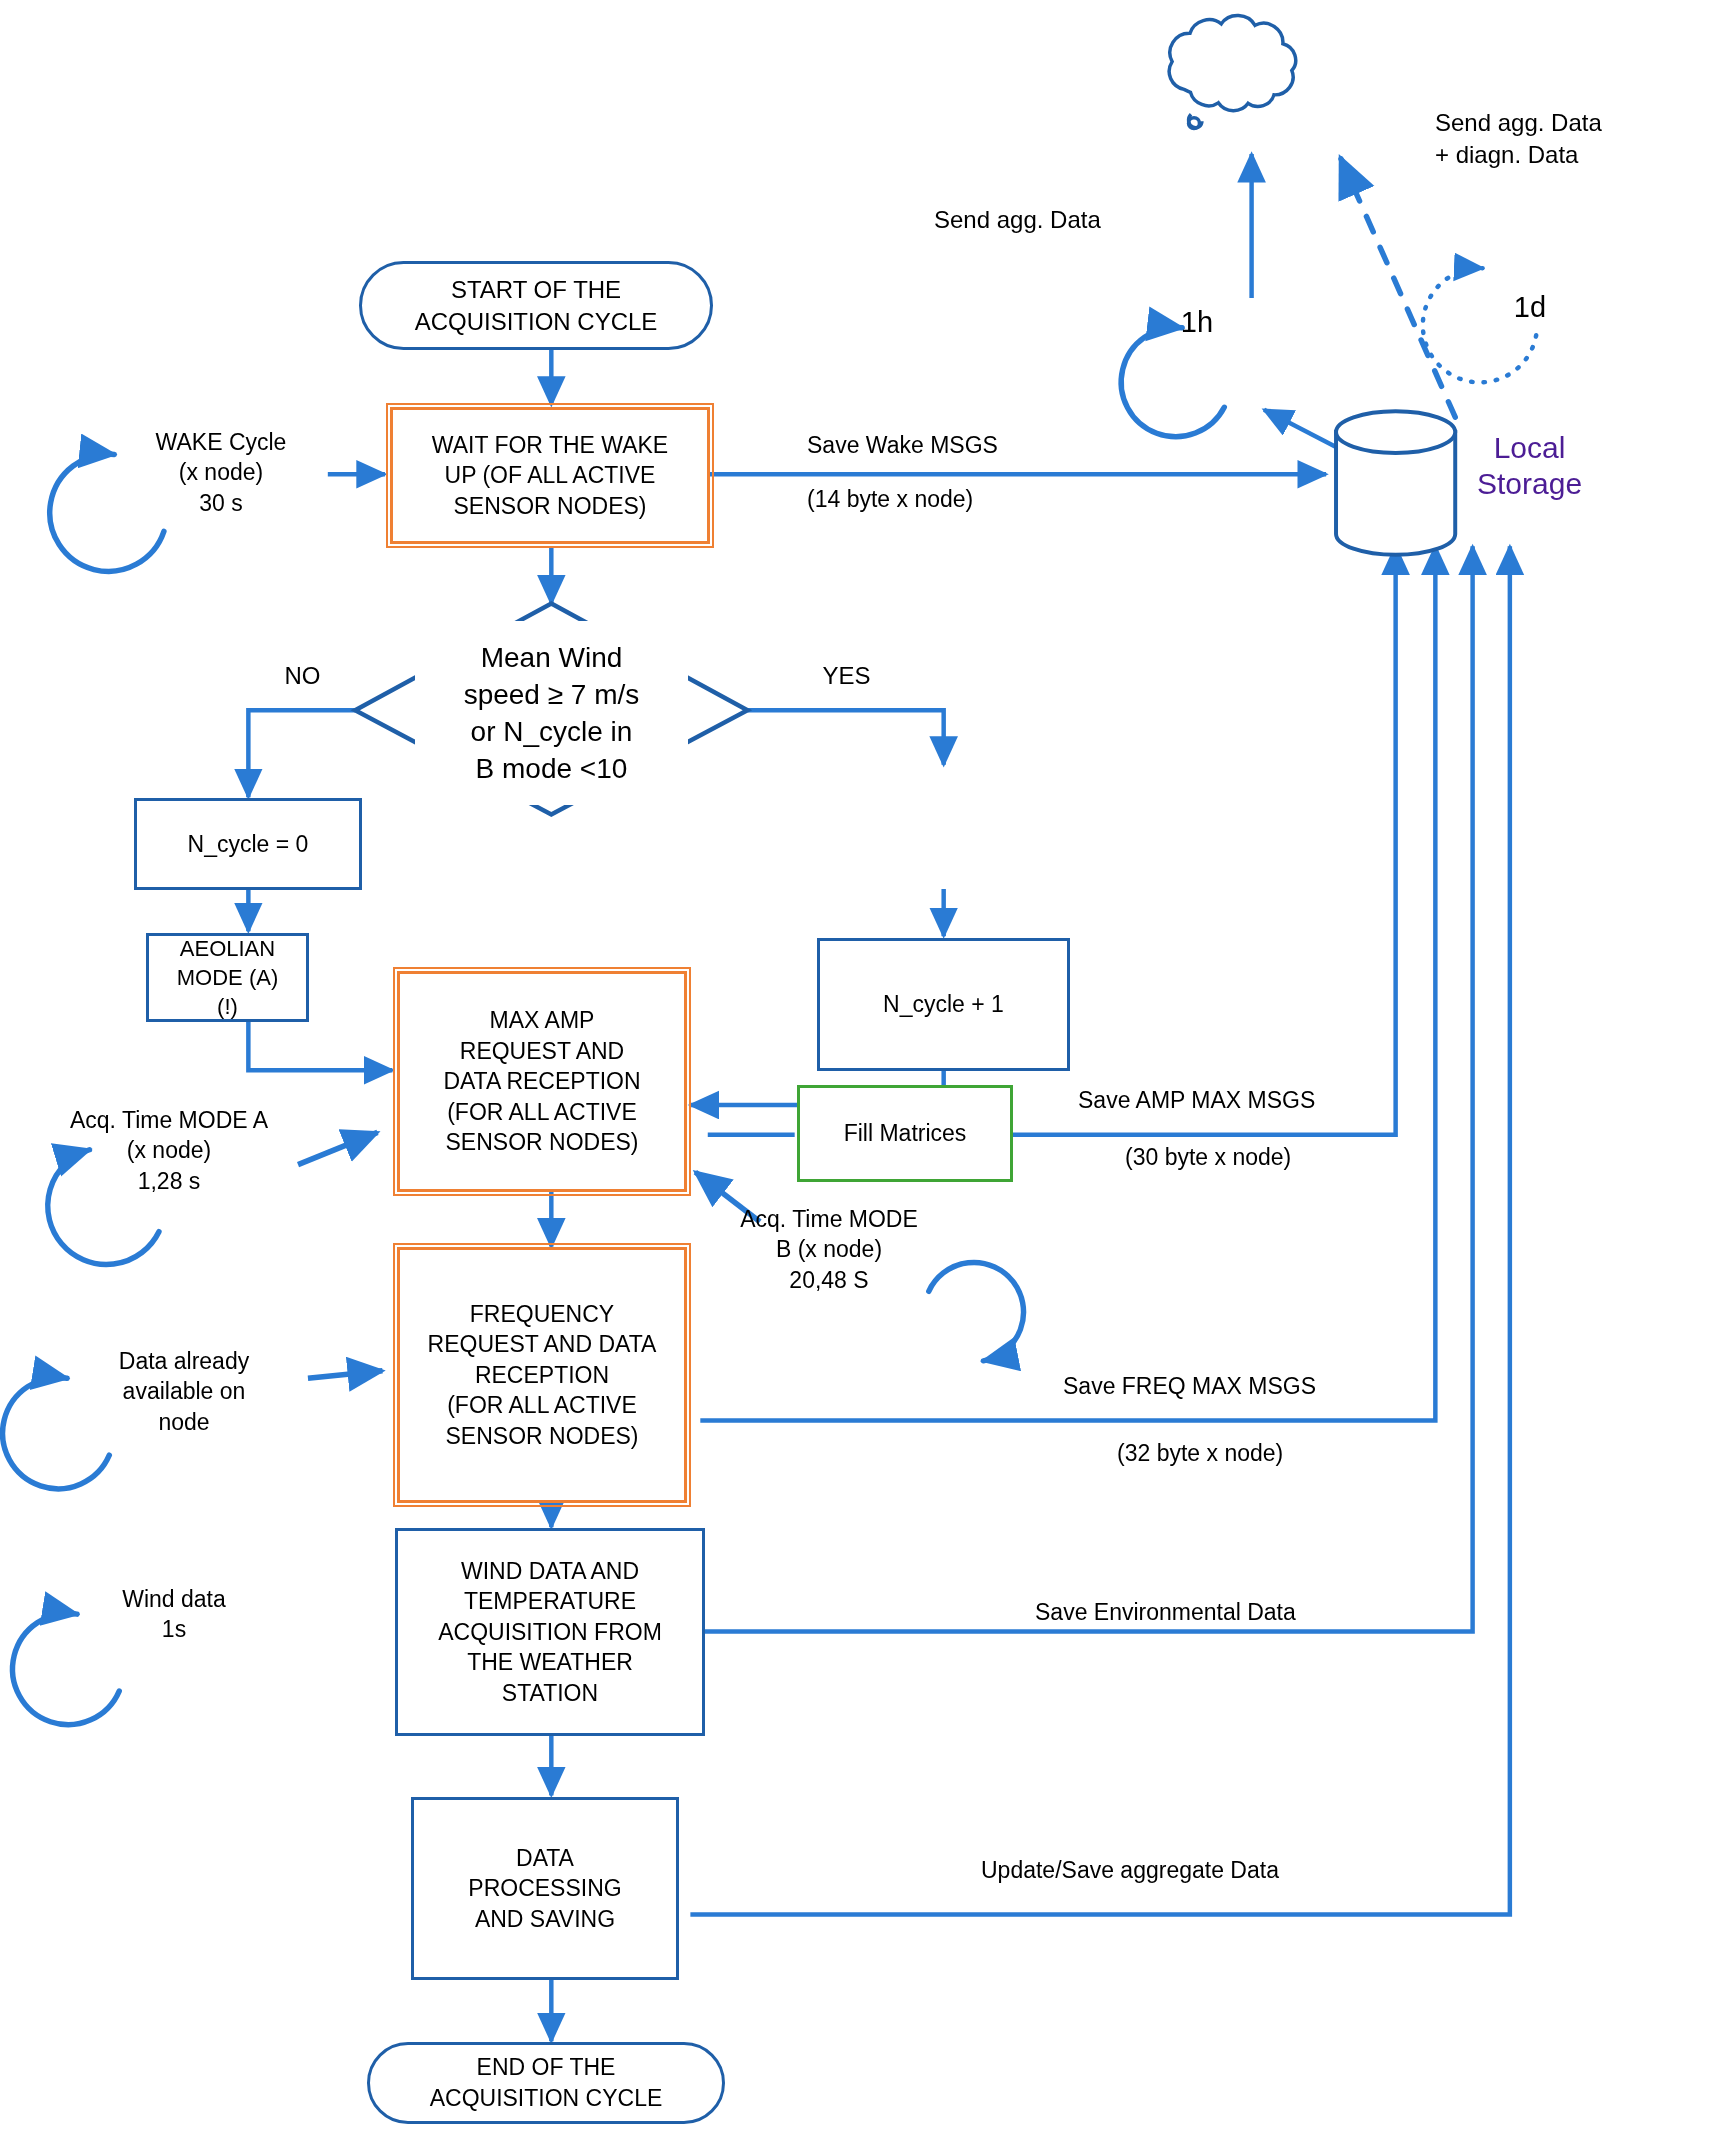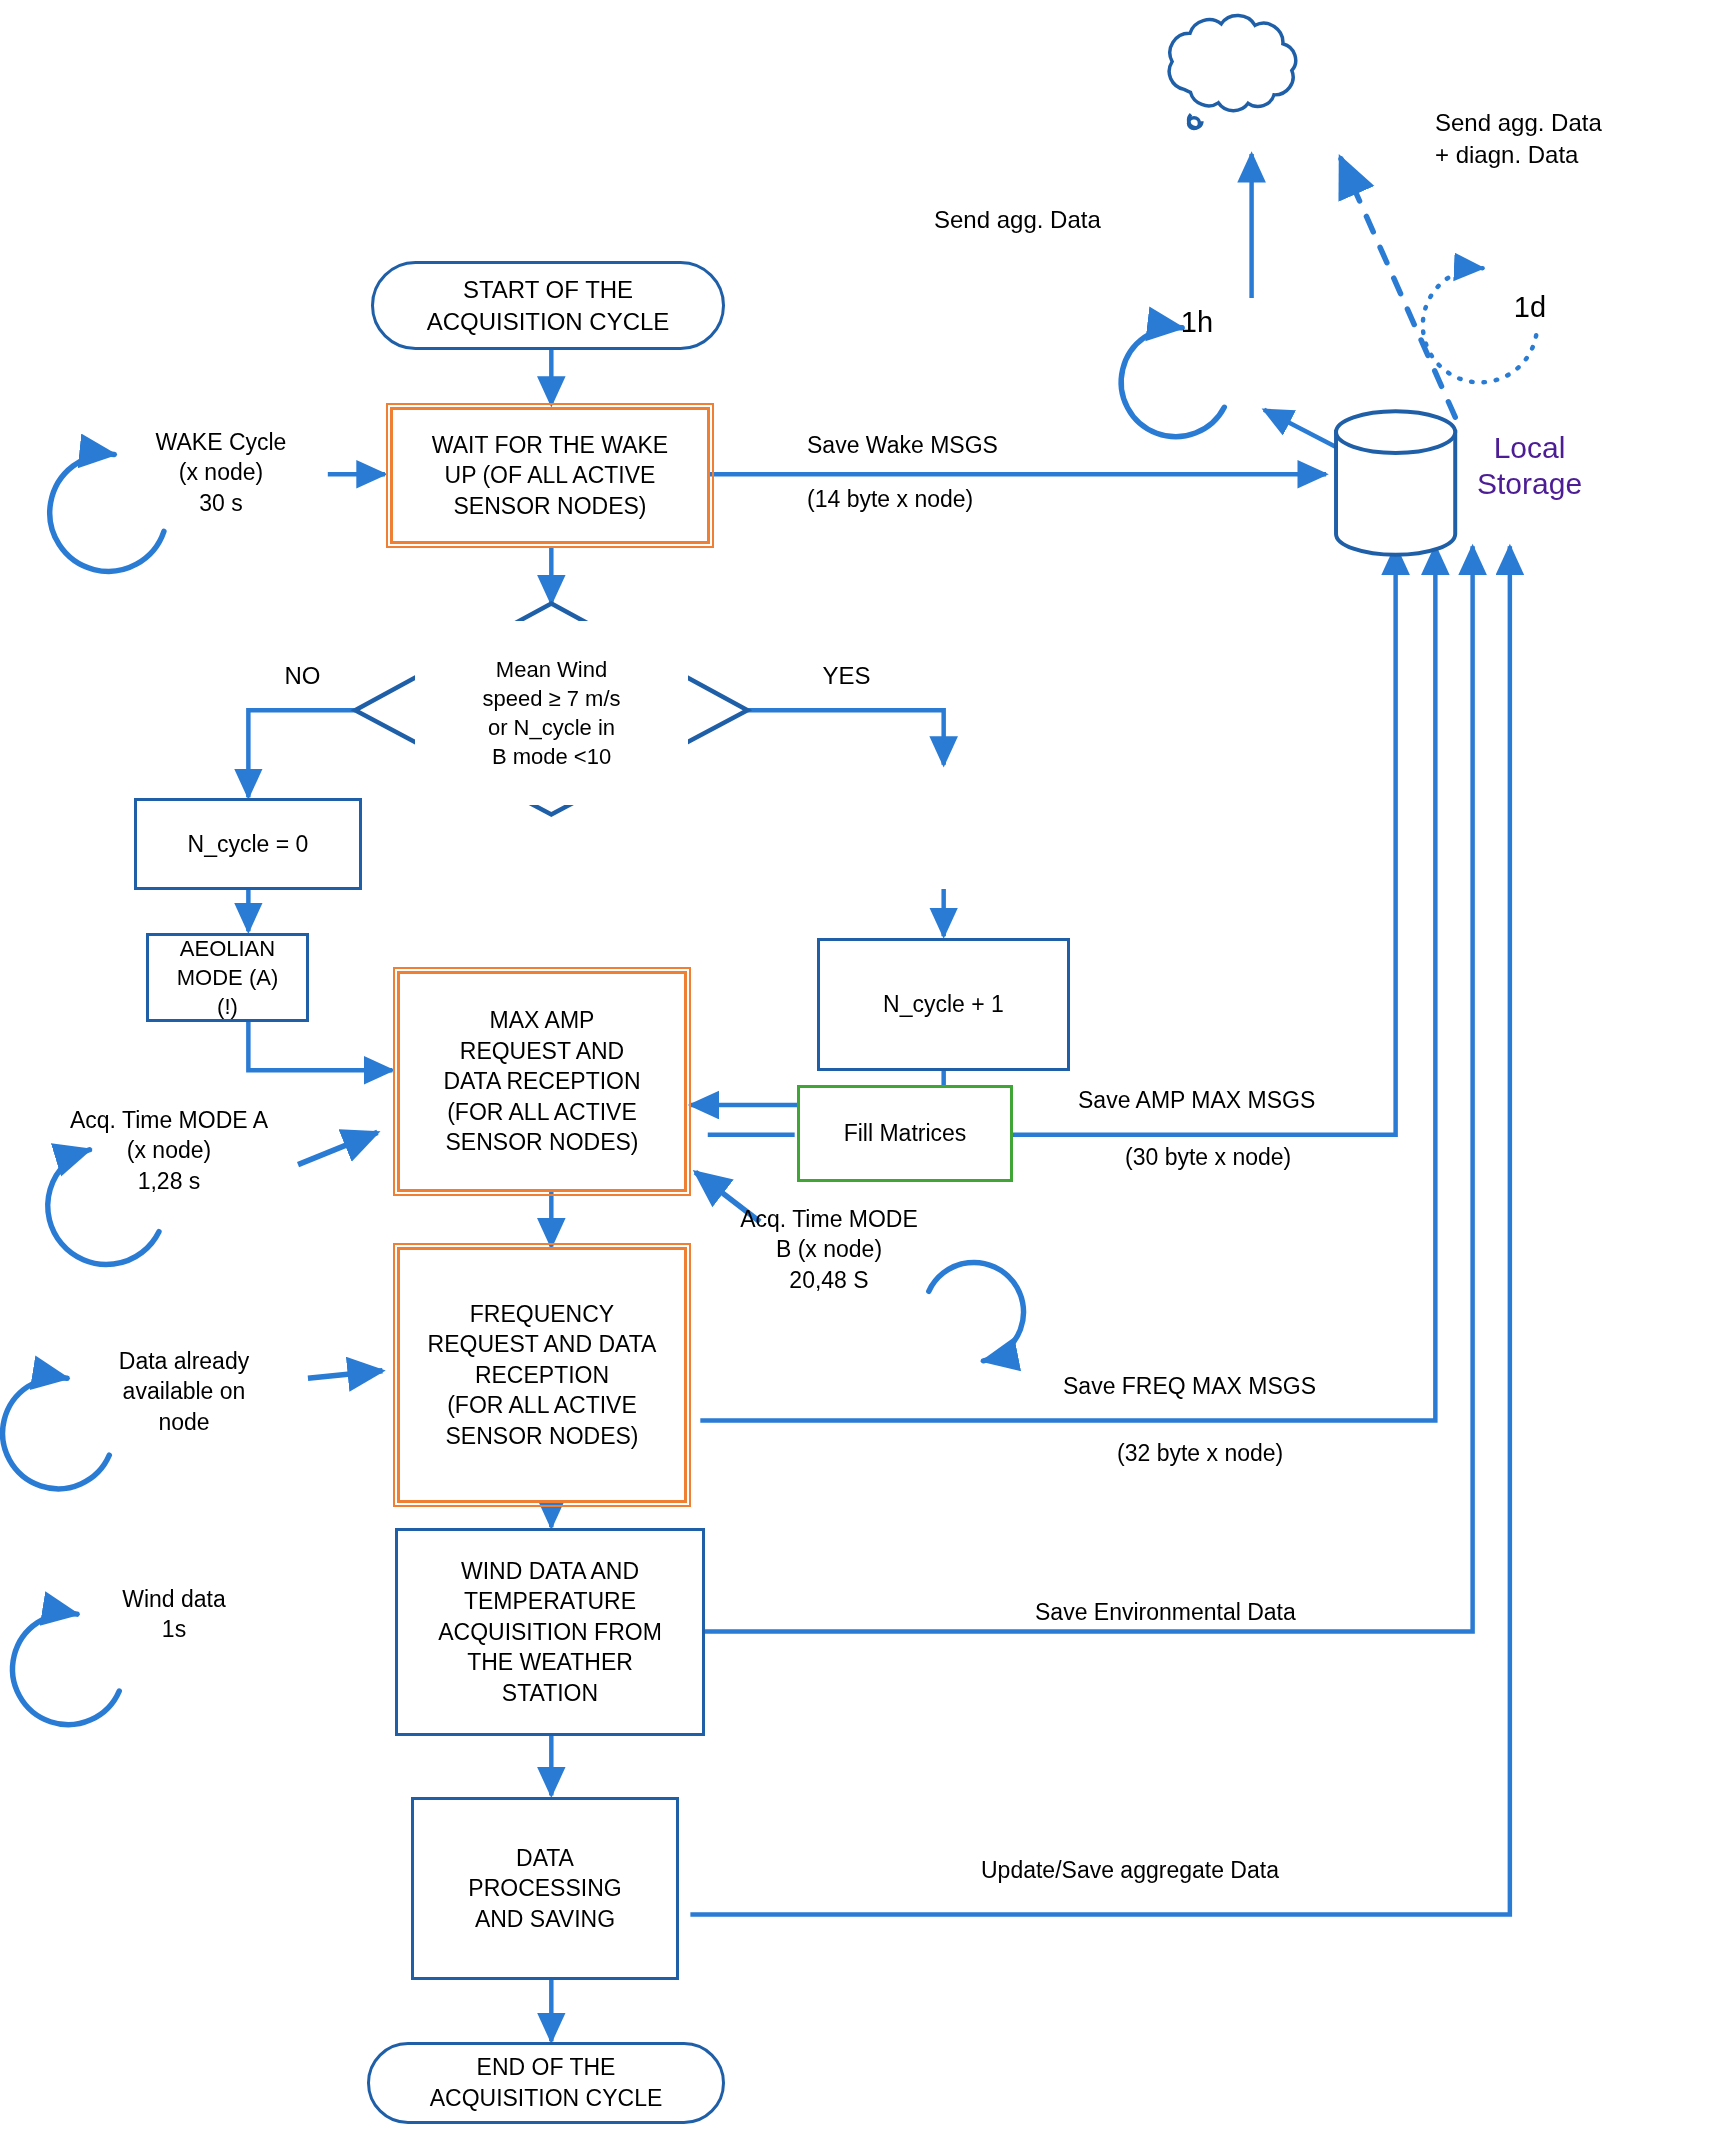--- a/index.html
+++ b/index.html
@@ -138,33 +138,33 @@
                c8,-26 42,-36 63,-19 c16,-24 54,-22 68,3
                c26,-14 58,8 56,37 c24,6 34,36 18,54
                c10,24 -10,50 -36,49 c-6,22 -34,30 -52,17
                c-14,20 -46,20 -60,-1 c-20,14 -50,2 -56,-21
                c-5,-2 -9,-4 -13,-6 z"></path>
       <path d="M2398,230 c-8,8 -6,22 4,26 c8,4 18,-2 18,-12" fill="none"></path>
       <circle cx="2404" cy="248" r="11" fill="none"></circle>
     </g>
   </svg>
 
-  <div class="node term" style="left:371px;top:261px;width:354px;height:89px;">
+  <div class="node term" style="left:359px;top:261px;width:354px;height:89px;">
     <span class="txt" style="font-size:24px;">START OF THE
 ACQUISITION CYCLE</span>
   </div>
 
   <div class="node proc-orange" style="left:390px;top:407px;width:320px;height:137px;">
     <span class="txt" style="font-size:23px;">WAIT FOR THE WAKE
 UP (OF ALL ACTIVE
 SENSOR NODES)</span>
   </div>
 
   <div class="node" style="left:415px;top:621px;width:273px;height:184px;border:none;">
-    <span class="txt" style="font-size:22px;">Mean Wind
+    <span class="txt" style="font-size:28px;">Mean Wind
 speed ≥ 7 m/s
 or N_cycle in
 B mode &lt;10</span>
   </div>
 
   <div class="node proc" style="left:134px;top:798px;width:228px;height:92px;">
     <span class="txt" style="font-size:23px;">N_cycle = 0</span>
   </div>
 
   <div class="node proc" style="left:146px;top:933px;width:163px;height:89px;">

